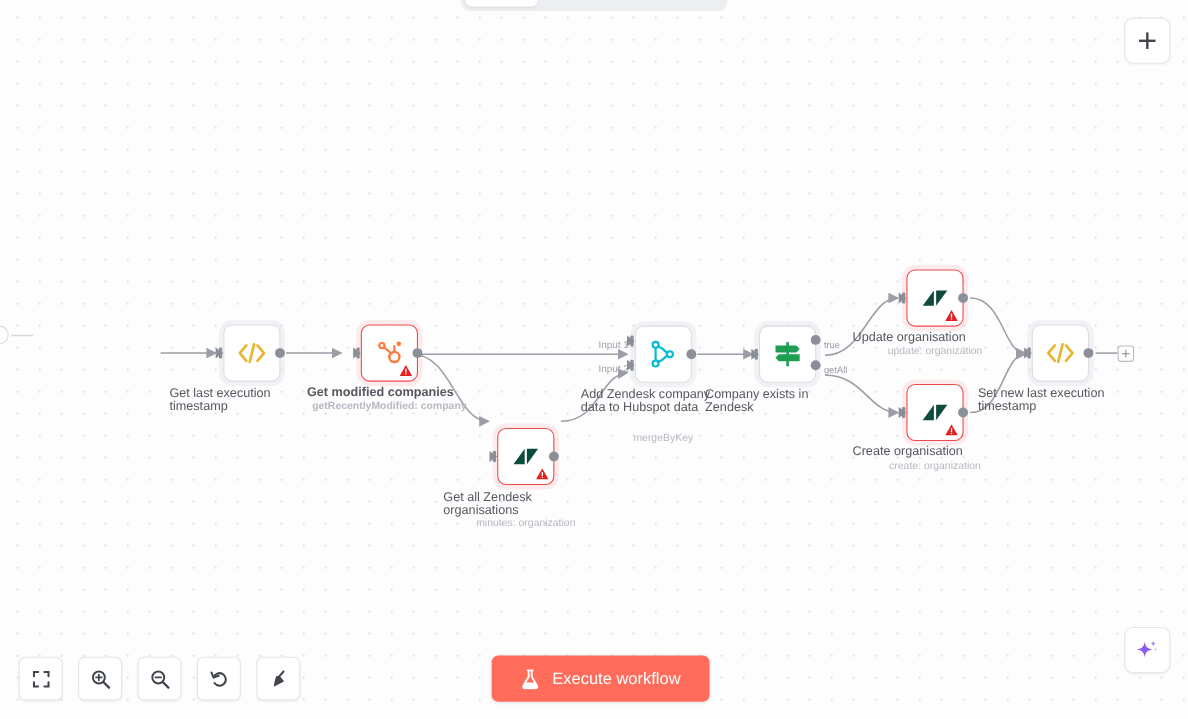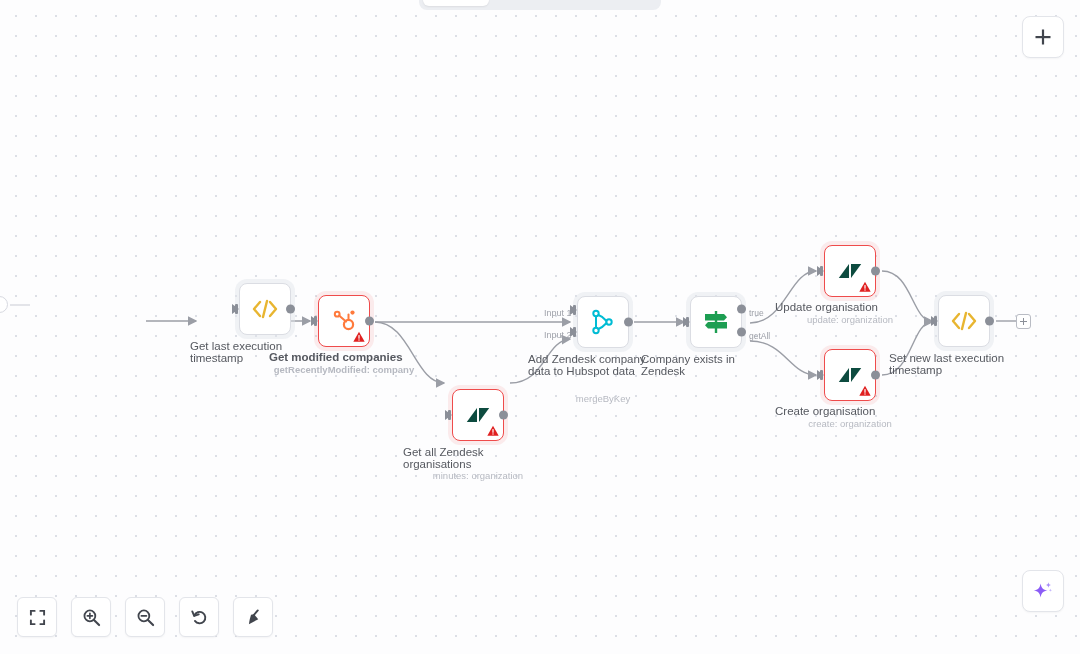--- a/index.html
+++ b/index.html
@@ -273,35 +273,35 @@
 
       <path d="M 882 271 C 912 271, 912 321, 932 321" marker-end="url(#ar)"></path>
 
       <path d="M 882 375 C 912 375, 912 322, 932 322" marker-end="url(#ar)"></path>
 
       <path d="M 996 321 L 1016 321"></path>
     </g>
   </svg>
 
 
-  <div class="node" style="left:203px; top:283px;margin-left:36px;">
+  <div class="node" style="left:203px; top:295px;">
     <div class="nbox">
       <div class="arrow-in"></div>
       <svg width="28" height="24" viewBox="0 0 28 24">
         <path d="M9 5 L3 12 L9 19" stroke="#e8b530" stroke-width="2.4" fill="none" stroke-linecap="round" stroke-linejoin="round"></path>
         <path d="M19 5 L25 12 L19 19" stroke="#e8b530" stroke-width="2.4" fill="none" stroke-linecap="round" stroke-linejoin="round"></path>
         <path d="M16 4 L12 20" stroke="#e8b530" stroke-width="2.4" fill="none" stroke-linecap="round"></path>
       </svg>
       <div class="dot-out"></div>
     </div>
     <div class="nlabel" style="top:57px;">Get last execution
 timestamp</div>
   </div>
 
-  <div class="node" style="left:318px; top:295px;font-weight:bold;">
+  <div class="node" style="left:328px; top:295px;font-weight:bold;">
     <div class="nbox err">
       <div class="arrow-in"></div>
       <svg width="26" height="26" viewBox="0 0 26 26">
         <circle cx="17.5" cy="16.5" r="4.6" fill="none" stroke="#ff7a3c" stroke-width="2.2"></circle>
         <circle cx="6.2" cy="6.2" r="2.4" fill="none" stroke="#ff7a3c" stroke-width="2"></circle>
         <circle cx="21.5" cy="4.6" r="2.1" fill="#ff7a3c"></circle>
         <path d="M8 7.6 L15 13.6" stroke="#ff7a3c" stroke-width="2" stroke-linecap="round"></path>
         <path d="M17.5 11.9 L17.5 6.6" stroke="#ff7a3c" stroke-width="2" stroke-linecap="round"></path>
       </svg>
       <svg class="warn" viewBox="0 0 14 13">
@@ -472,14 +472,21 @@
       </svg>
     </div>
     <div class="sqbtn">
       <svg width="19" height="19" viewBox="0 0 20 20">
         <path d="M14.5 2.6 L9.6 8.2" stroke="#41454d" stroke-width="2" stroke-linecap="round"></path>
         <path d="M10.6 6.6 L15 11.8 C12.6 13.2, 9 15.2, 5.2 17.2 C5.6 13.4, 6.6 9.6, 7.4 7.2 Z" fill="#41454d"></path>
       </svg>
     </div>
   </div>
 
+  <button class="execbtn">
+    <svg width="18" height="19" viewBox="0 0 18 19">
+      <path d="M6.6 1.4 H11.4 M7.6 1.4 V7.2 L2.8 15.4 C2.1 16.6, 3 17.8, 4.4 17.8 H13.6 C15 17.8, 15.9 16.6, 15.2 15.4 L10.4 7.2 V1.4" fill="none" stroke="#ffffff" stroke-width="1.7" stroke-linecap="round" stroke-linejoin="round"></path>
+      <path d="M5.2 12.4 H12.8 L15.2 15.4 C15.9 16.6, 15 17.8, 13.6 17.8 H4.4 C3 17.8, 2.1 16.6, 2.8 15.4 Z" fill="#ffffff"></path>
+    </svg>
+    <span>Execute workflow</span>
+  </button>
 
 </div>
 
 </body></html>

